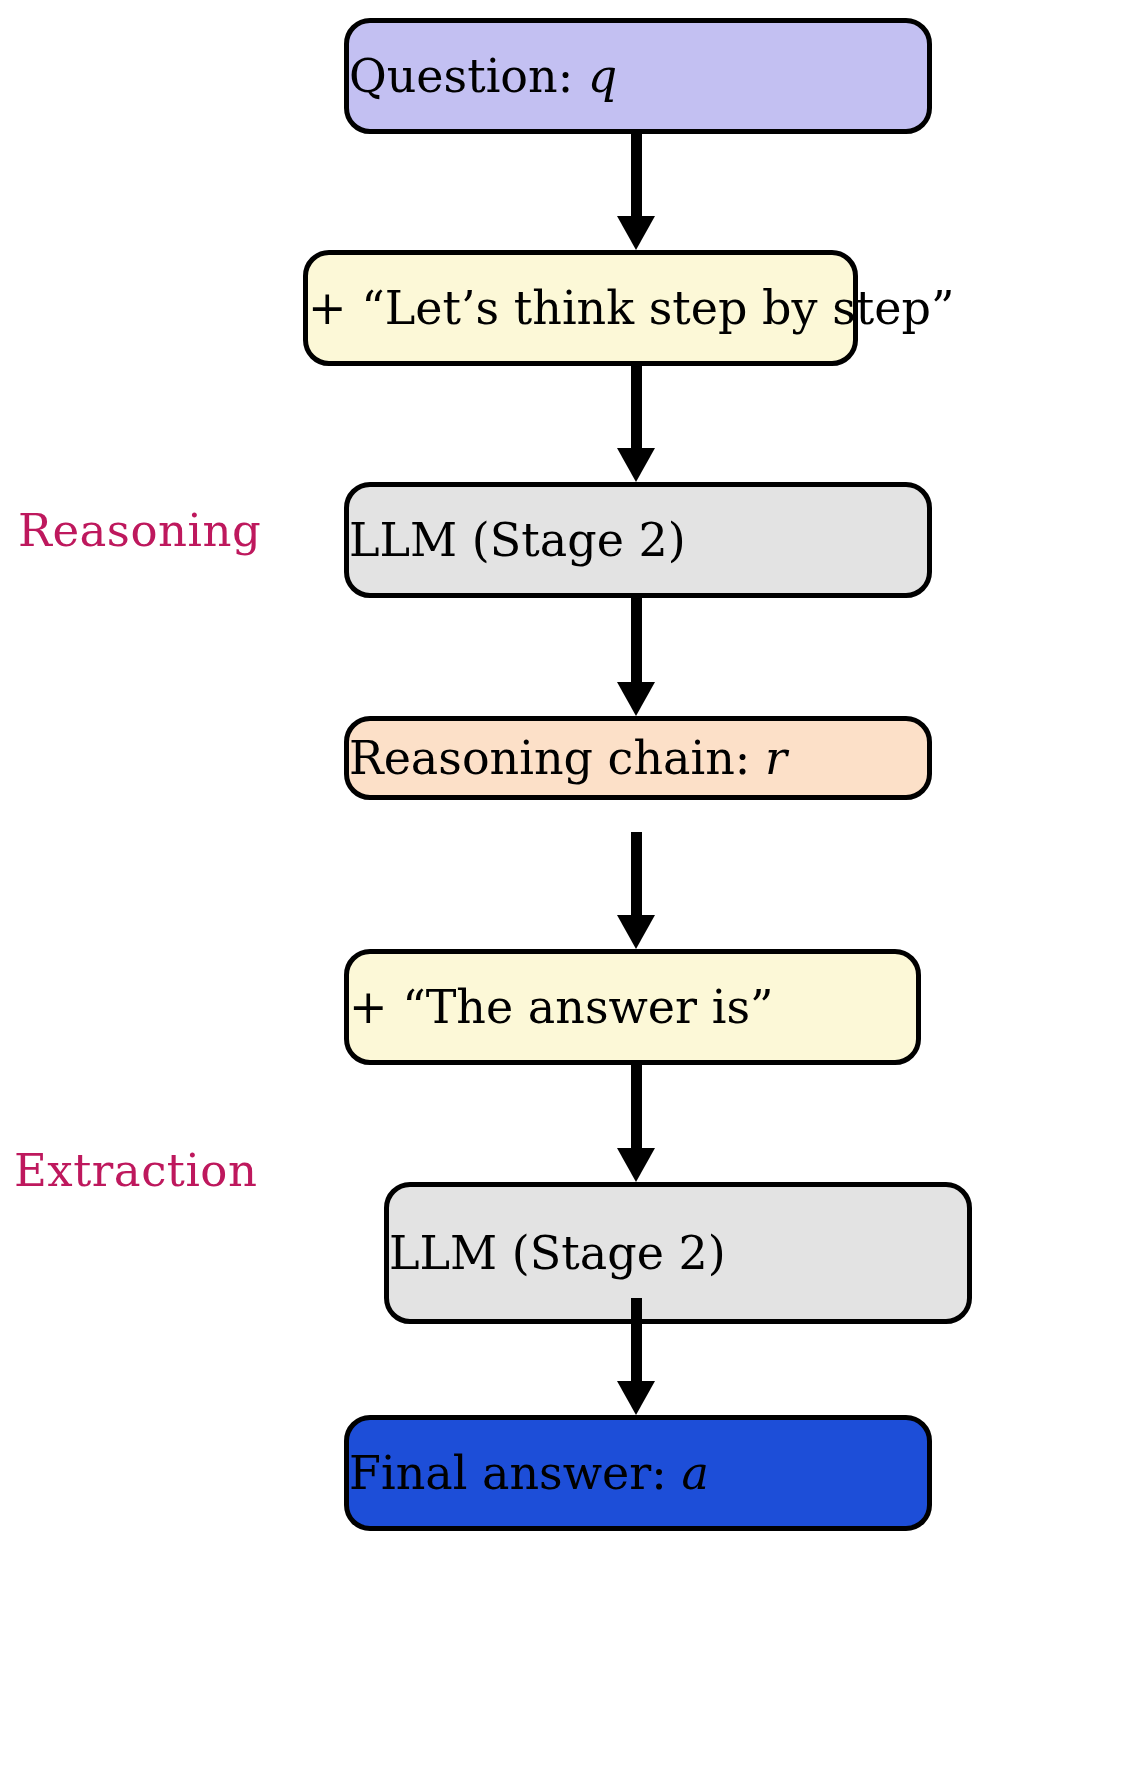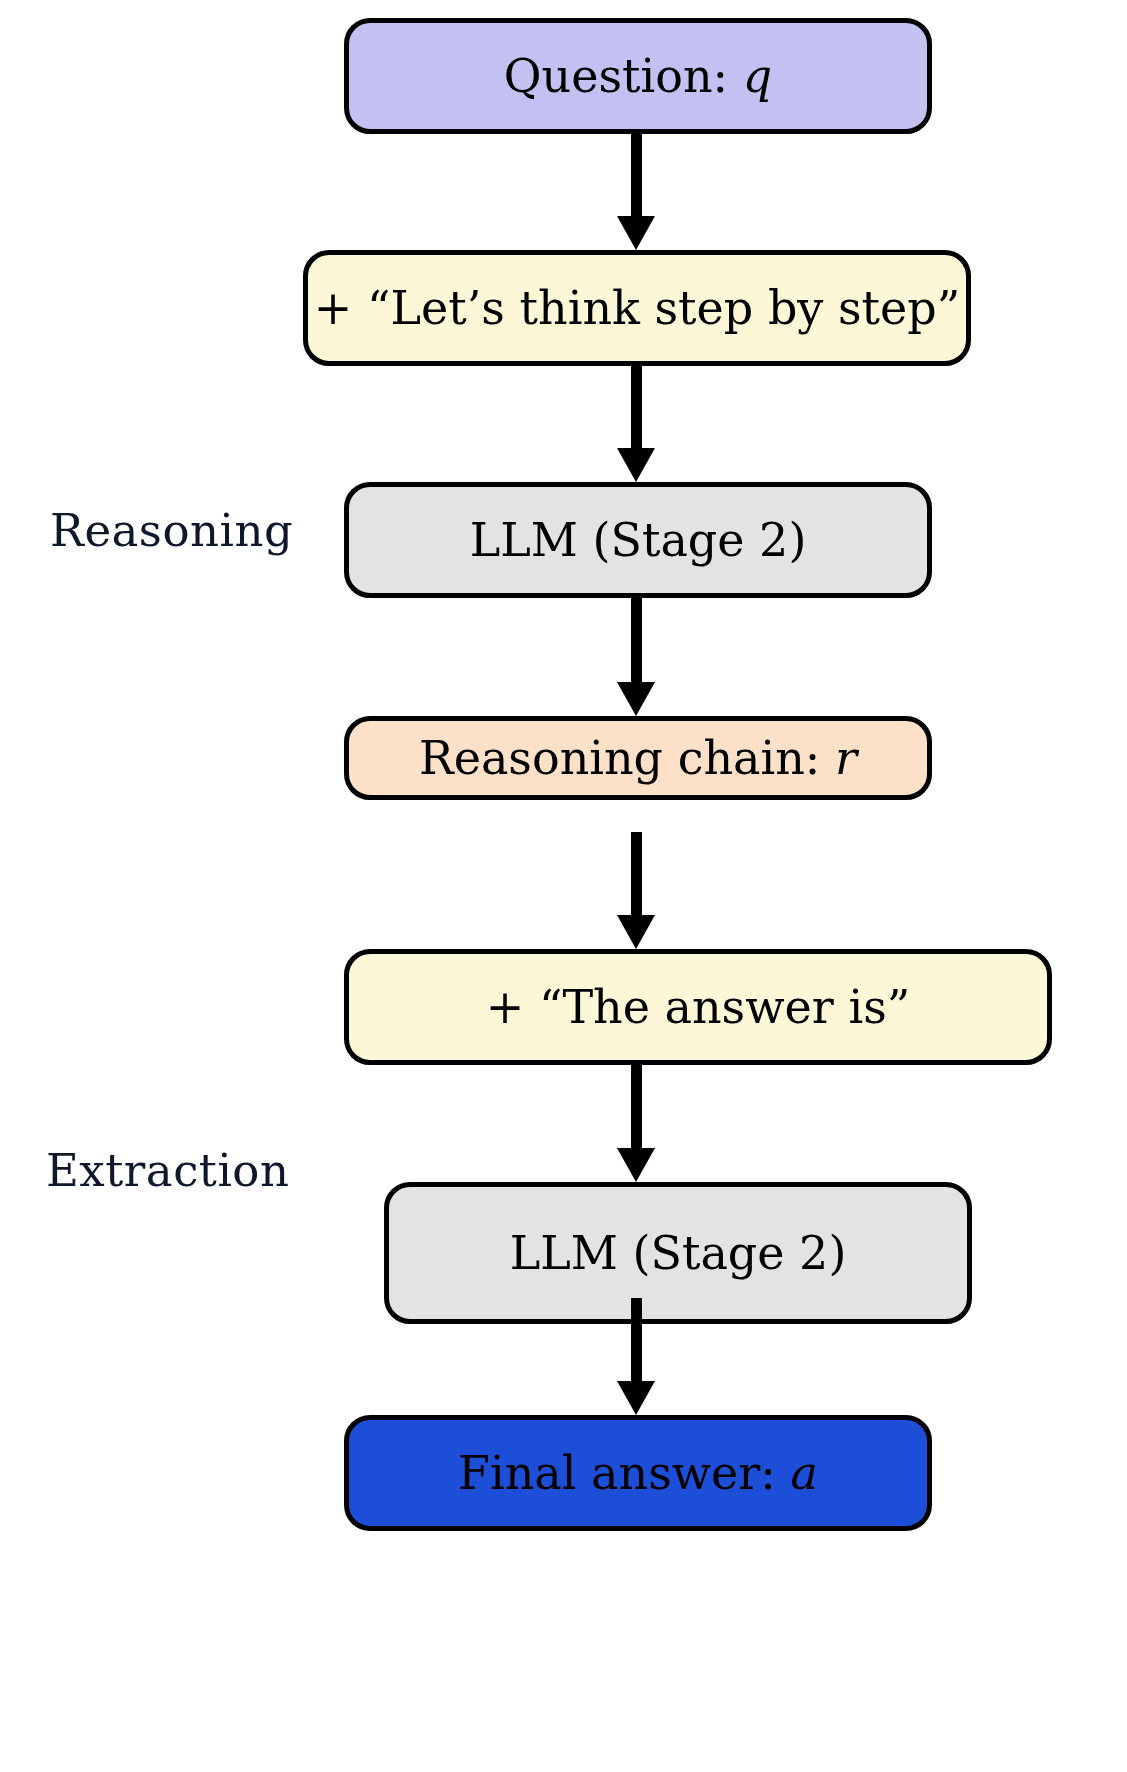--- a/index.html
+++ b/index.html
@@ -14,38 +14,37 @@
     position: relative;
     width: 1127px;
     height: 1772px;
     background: #ffffff;
     overflow: hidden;
   }
 
   
   .stage-label {
     position: absolute;
-    color: #0f172a;
+    color: #be185d;
     font-family: "DejaVu Serif", "Liberation Serif", serif;
     font-size: 45px;
     line-height: 1;
     white-space: nowrap;
     letter-spacing: 0.5px;
-    margin-left: 32px;
   }
 
   
   .node {
     position: absolute;
     box-sizing: border-box;
     border: 5px solid #000000;
     border-radius: 26px;
     display: flex;
     align-items: center;
-    justify-content: center;
+    justify-content: flex-start;
     color: #000000;
     font-family: "DejaVu Serif", "Liberation Serif", serif;
     font-size: 46px;
     line-height: 1;
     white-space: nowrap;
     text-align: center;
   }
   .node .lbl {
     display: inline-block;
   }
@@ -88,21 +87,21 @@
 
   <div class="node" style="left:344px; top:18px; width:588px; height:116px; background:#c3c0f2;">
     <span class="lbl"><span>Question: </span><em>q</em></span>
   </div>
 
   <div class="arrow" style="left:636px; top:134px; height:116px;">
     <div class="shaft" style="height:84px;"></div>
     <div class="head" style="top:82px;"></div>
   </div>
 
-  <div class="node" style="left:303px; top:250px; width:668px; height:116px; background:#fcf8d7;">
+  <div class="node" style="left:303px; top:250px; width:555px; height:116px; background:#fcf8d7;">
     <span class="lbl">+ “Let’s think step by step”</span>
   </div>
 
   <div class="arrow" style="left:636px; top:366px; height:116px;">
     <div class="shaft" style="height:84px;"></div>
     <div class="head" style="top:82px;"></div>
   </div>
 
   <div class="node" style="left:344px; top:482px; width:588px; height:116px; background:#e3e3e3;">
     <span class="lbl">LLM (Stage 2)</span>
@@ -115,21 +114,21 @@
 
   <div class="node" style="left:344px; top:716px; width:588px; height:84px; background:#fce0c8;">
     <span class="lbl"><span>Reasoning chain: </span><em>r</em></span>
   </div>
 
   <div class="arrow" style="left:636px; top:832px; height:117px;">
     <div class="shaft" style="height:85px;"></div>
     <div class="head" style="top:83px;"></div>
   </div>
 
-  <div class="node" style="left:344px; top:949px; width:708px; height:116px; background:#fcf8d7;">
+  <div class="node" style="left:344px; top:949px; width:577px; height:116px; background:#fcf8d7;">
     <span class="lbl">+ “The answer is”</span>
   </div>
 
   <div class="arrow" style="left:636px; top:1065px; height:117px;">
     <div class="shaft" style="height:85px;"></div>
     <div class="head" style="top:83px;"></div>
   </div>
 
   <div class="node" style="left:344px; top:1182px; width:588px; height:142px; background:#e3e3e3;margin-left:40px;">
     <span class="lbl">LLM (Stage 2)</span>

